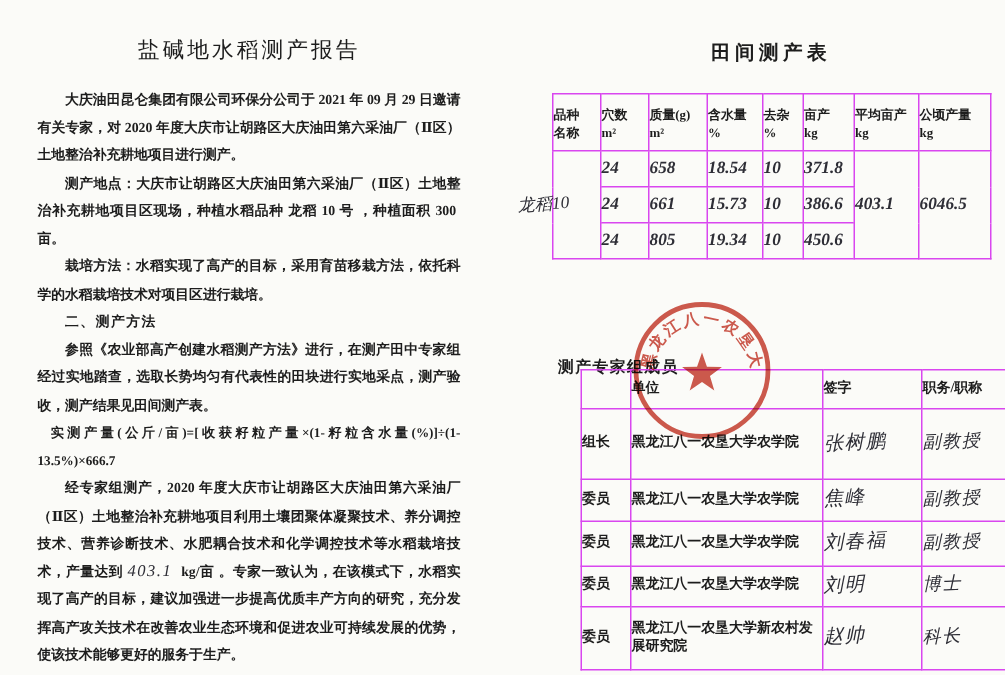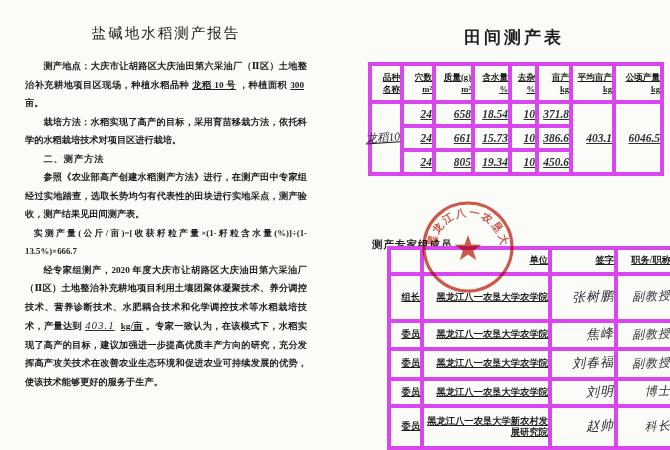--- a/index.html
+++ b/index.html
@@ -23,37 +23,36 @@
   .report p{
     margin:0;
     font-size:9.2px;font-weight:bold;
     line-height:18.5px;
     text-align:justify;
     text-indent:2em;
   }
   .report p.heading{letter-spacing:1px;}
   .report p.formula{text-indent:1em;font-size:8.8px;}
   .u{
-    text-decoration:underline;
     padding:0 3px;
   }
   .hw{
     font-style:italic;
     font-weight:normal;
     color:#2e2e36;
   }
   .hw-inline{font-size:11px;letter-spacing:1px;}
   
   .field-title{
     position:absolute;left:368px;top:26px;width:292px;
     margin:0;text-align:center;
-    font-size:17px;font-weight:bold;letter-spacing:3px;
+    font-size:13px;font-weight:bold;letter-spacing:3px;
   }
   table{border-collapse:collapse;table-layout:fixed;}
-  td{border:4px solid #d946ef;text-align:right;vertical-align:middle;padding:0;overflow:visible;text-decoration:underline;}
+  td{border:1px solid #d946ef;text-align:left;vertical-align:middle;padding:0;overflow:visible;}
   .field-table{
     position:absolute;left:368px;top:62px;width:292px;
   }
   .field-table td{font-size:8.6px;font-weight:bold;line-height:12px;}
   .field-table .hw{font-size:11.5px;line-height:13px;}
   .hw-variety{
     display:block;white-space:nowrap;
     margin-left:-24px;
     transform:rotate(-4deg);
     font-size:12px;
@@ -80,20 +79,21 @@
     opacity:.82;
     mix-blend-mode:multiply;
     pointer-events:none;
   }
 </style>
 </head>
 <body>
 
 <div class="report">
   <h1 class="report-title">盐碱地水稻测产报告</h1>
+  <p>大庆油田昆仑集团有限公司环保分公司于 2021 年 09 月 29 日邀请有关专家，对 2020 年度大庆市让胡路区大庆油田第六采油厂（Ⅱ区）土地整治补充耕地项目进行测产。</p>
   <p><span>测产地点：大庆市让胡路区大庆油田第六采油厂（Ⅱ区）土地整治补充耕地项目区现场，种植水稻品种</span><span class="u">龙稻 10 号</span><span>，种植面积</span><span class="u">300</span><span>亩。</span></p>
   <p>栽培方法：水稻实现了高产的目标，采用育苗移栽方法，依托科学的水稻栽培技术对项目区进行栽培。</p>
   <p class="heading">二、测产方法</p>
   <p>参照《农业部高产创建水稻测产方法》进行，在测产田中专家组经过实地踏查，选取长势均匀有代表性的田块进行实地采点，测产验收，测产结果见田间测产表。</p>
   <p class="formula">实测产量(公斤/亩)=[收获籽粒产量×(1-籽粒含水量(%)]÷(1-13.5%)×666.7</p>
   <p><span>经专家组测产，2020 年度大庆市让胡路区大庆油田第六采油厂（Ⅱ区）土地整治补充耕地项目利用土壤团聚体凝聚技术、养分调控技术、营养诊断技术、水肥耦合技术和化学调控技术等水稻栽培技术，产量达到</span><span class="u hw hw-inline">403.1</span><span class="u">kg/亩</span><span>。专家一致认为，在该模式下，水稻实现了高产的目标，建议加强进一步提高优质丰产方向的研究，充分发挥高产攻关技术在改善农业生态环境和促进农业可持续发展的优势，使该技术能够更好的服务于生产。</span></p>
 </div>
 
 <h2 class="field-title">田间测产表</h2>
 

